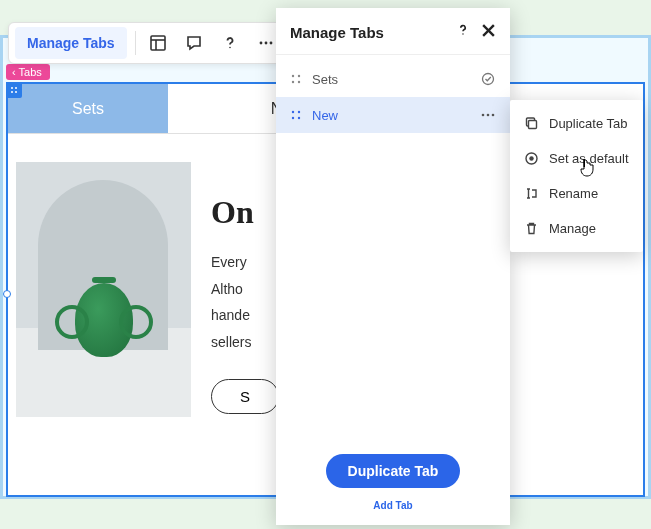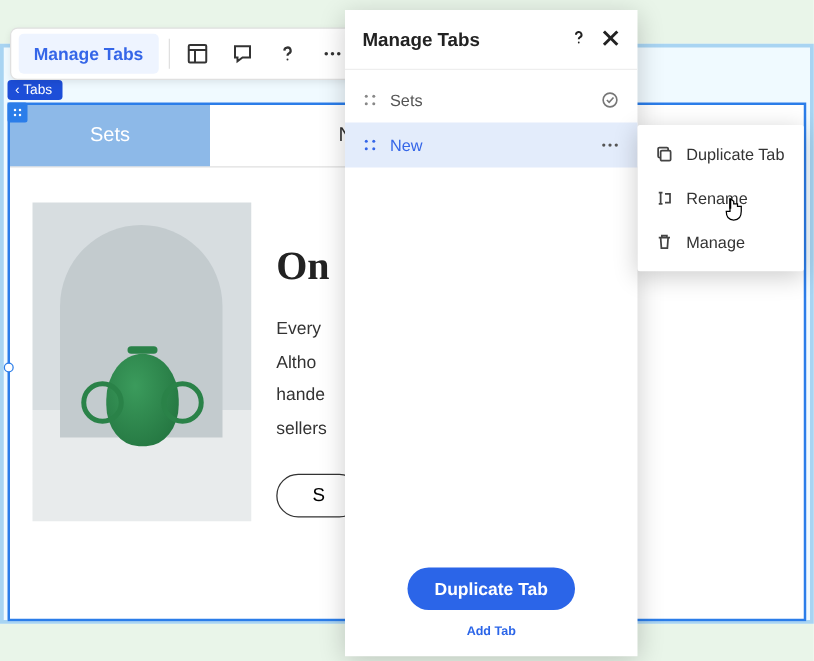--- a/index.html
+++ b/index.html
@@ -52,21 +52,21 @@
     .toolbar-divider {
       width: 1px;
       height: 24px;
       background: #e0e0e0;
     }
     
     .tabs-badge {
       position: absolute;
       top: 64px;
       left: 6px;
-      background: #1d4ed8;
+      background: #ec4899;
       color: #fff;
       font-size: 11px;
       padding: 2px 8px 2px 6px;
       border-radius: 3px;
       z-index: 6;
     }
     .tabs-badge::before {
       content: "‹ ";
     }
     
@@ -108,21 +108,21 @@
       font-size: 16px;
       color: #333;
       cursor: pointer;
     }
     .tab-item.active {
       background: #8db9e8;
       color: #fff;
       flex: 0 0 160px;
     }
     .tab-content {
-      padding: 28px 18px;
+      padding: 28px 8px;
       display: flex;
       gap: 20px;
       position: relative;
     }
     .product-image {
       width: 175px;
       height: 255px;
       background: linear-gradient(180deg, #d7dde0 0%, #d7dde0 65%, #e8ebec 65%, #e8ebec 100%);
       position: relative;
       overflow: hidden;
@@ -444,20 +444,27 @@
 <div class="context-menu">
   <div class="context-item">
     <svg width="15" height="15" viewBox="0 0 15 15" fill="none" stroke="#444" stroke-width="1.4">
         <rect x="4.5" y="4.5" width="8" height="8" rx="1"></rect>
         <path d="M10.5 4.5V3a1 1 0 0 0-1-1H3.5a1 1 0 0 0-1 1v6a1 1 0 0 0 1 1H4.5"></path>
       </svg>
     <span>Duplicate Tab</span>
   </div>
   <div class="context-item">
     <svg width="15" height="15" viewBox="0 0 15 15" fill="none" stroke="#444" stroke-width="1.4">
+        <circle cx="7.5" cy="7.5" r="5.5"></circle>
+        <circle cx="7.5" cy="7.5" r="2.2" fill="#444" stroke="none"></circle>
+      </svg>
+    <span>Set as default</span>
+  </div>
+  <div class="context-item">
+    <svg width="15" height="15" viewBox="0 0 15 15" fill="none" stroke="#444" stroke-width="1.4">
         <path d="M3 3h3M3 12h3M4.5 3v9"></path>
         <path d="M8 4h4v7H8"></path>
       </svg>
     <span>Rename</span>
   </div>
   <div class="context-item">
     <svg width="15" height="15" viewBox="0 0 15 15" fill="none" stroke="#444" stroke-width="1.4">
         <path d="M3 4h9M5.5 4V2.5h4V4M4.5 4l.6 8.5h4.8L10.5 4"></path>
       </svg>
     <span>Manage</span>

